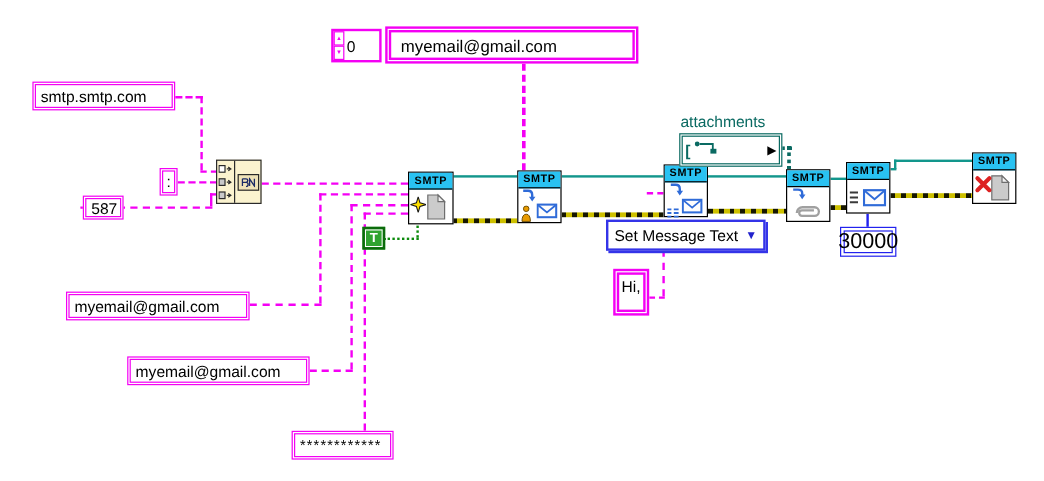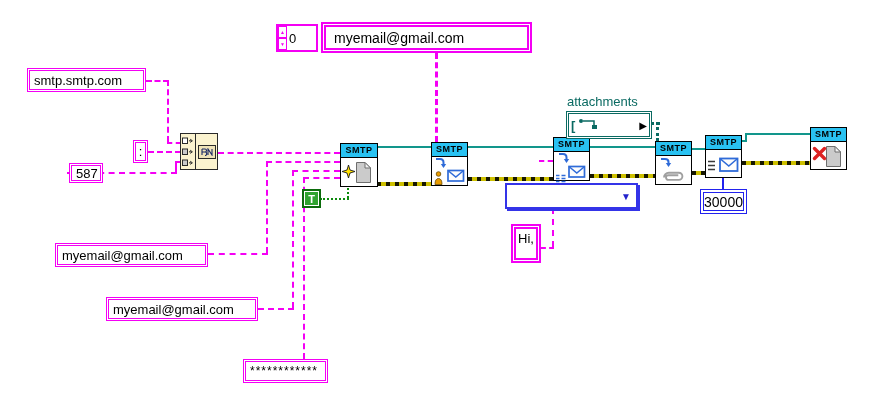--- a/index.html
+++ b/index.html
@@ -17,21 +17,21 @@
   .w-teal-v{width:0;border-left:2px solid #12968C;}
   .w-coil-h{height:0;border-top:3px dotted #0A6A62;}
   .w-coil-v{width:0;border-left:3px dotted #0A6A62;}
   .w-num-v{width:0;border-left:2px solid #2222EE;}
   .w-err{height:4px;background:repeating-linear-gradient(90deg,#171700 0 4px,#CDC000 4px 9px);}
   
   .sconst{position:absolute;z-index:2;background:#fff;border:3px double #F400F4;
           font-size:13px;display:flex;align-items:center;padding:0 4px;white-space:nowrap;}
   .sconst.thick{border:5px double #F400F4;}
   .nconst{position:absolute;z-index:2;background:#fff;border:4px double #2222EE;
-          font-size:14px;display:flex;align-items:center;justify-content:center;white-space:nowrap;}
+          font-size:18px;display:flex;align-items:center;justify-content:center;white-space:nowrap;}
   
   .vi{position:absolute;z-index:2;background:#fff;border:1px solid #000;box-sizing:border-box;}
   .vi-banner{height:13px;background:#29C2F2;border-bottom:1px solid #000;
              font-size:9px;font-weight:bold;text-align:center;line-height:13px;letter-spacing:.5px;color:#000;}
   .vi-body{position:relative;width:100%;height:calc(100% - 14px);}
   .vi-body .abs{position:absolute;}
   
   .enum{position:absolute;z-index:3;background:#fff;border:2px solid #3434E8;box-shadow:2px 2px 0 0 #3434E8;
         font-size:13px;display:flex;align-items:center;padding:0 5px;box-sizing:border-box;}
   .enum .arr{margin-left:auto;color:#2222CC;font-size:10px;}
@@ -235,20 +235,21 @@
       <span class="abs" style="left:14px;top:13px;">
         <svg width="18" height="14" viewBox="0 0 18 14">
             <rect x="1" y="1.5" width="15.5" height="10.5" fill="#FDFDFD" stroke="#2F6BD8" stroke-width="1.7"></rect>
             <path d="M1.5 2 L8.8 8 L16 2" fill="none" stroke="#2F6BD8" stroke-width="1.5"></path>
           </svg>
       </span>
     </div>
   </div>
 
   <div class="enum" style="left:505px;top:183px;width:133px;height:26px;">
+    <span>Set Message Text</span>
     <span class="arr">▼</span>
   </div>
 
   <div class="sconst thick" style="left:511px;top:224px;width:30px;height:39px;box-sizing:border-box;align-items:flex-start;padding:2px 2px;">
     <span>Hi,</span>
   </div>
 
   <div class="lbl-teal" style="left:567px;top:94px;">attachments</div>
   <div class="pathbox" style="left:566px;top:111px;width:86px;height:28px;">
     <span class="bracket">[</span>

